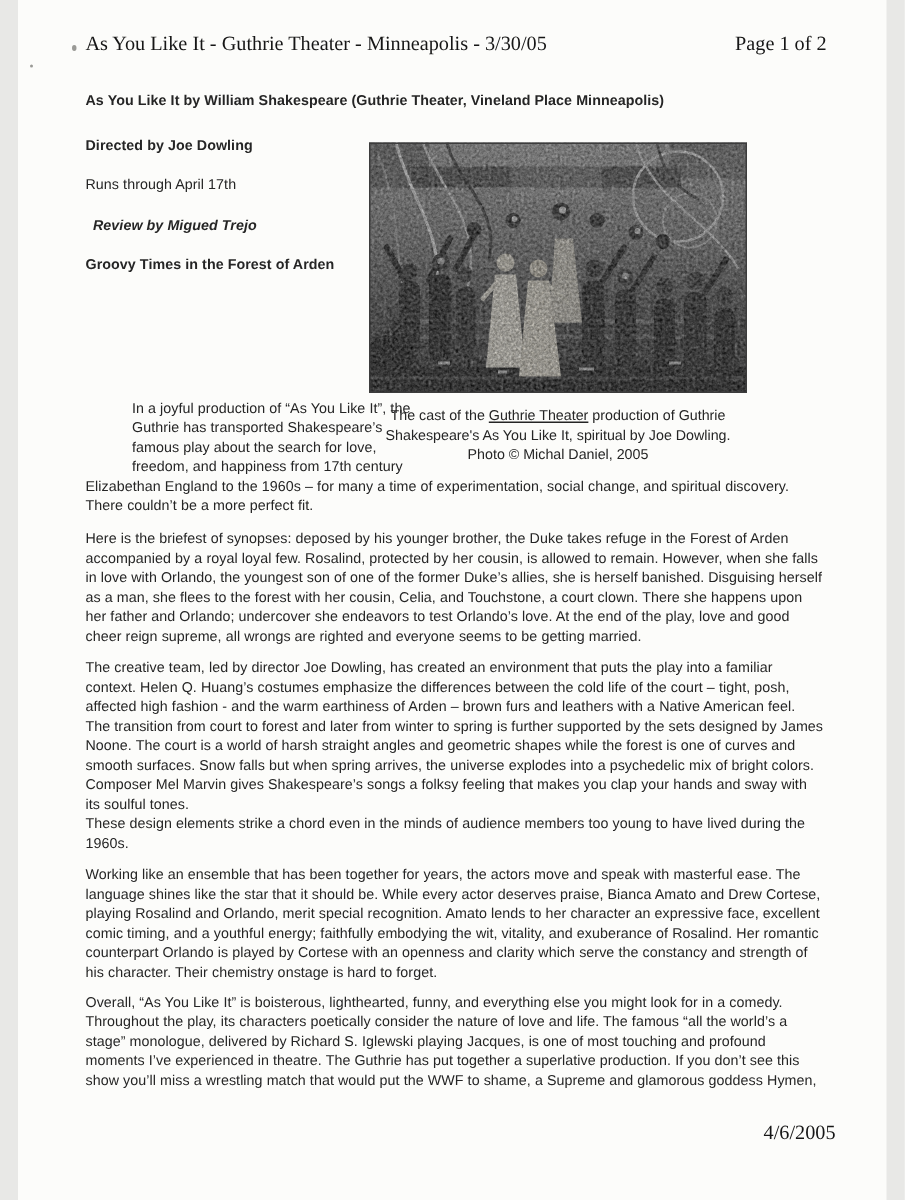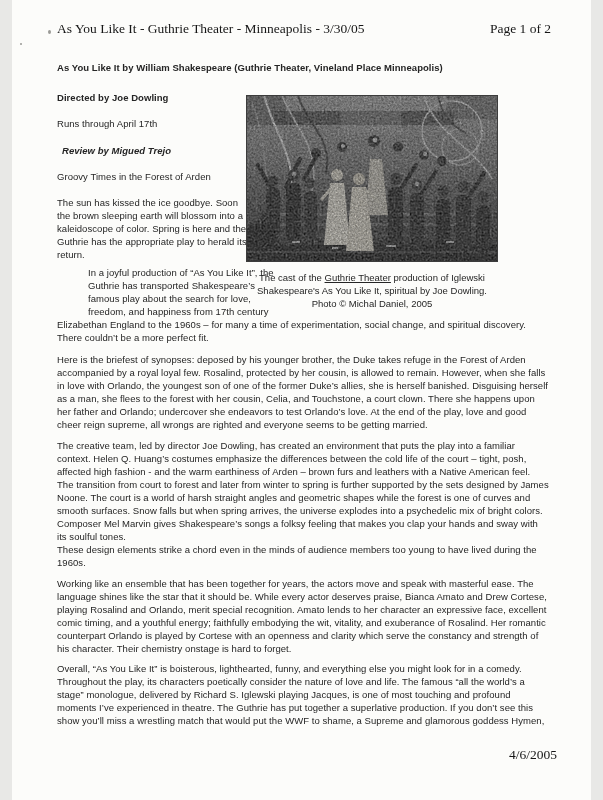--- a/index.html
+++ b/index.html
@@ -43,27 +43,22 @@
   <div class="speck abs" style="left:36px;top:30px;width:3px;height:4px;"></div>
   <div class="speck abs" style="left:8px;top:43px;width:2px;height:2px;"></div>
 
   <div class="abs serif" style="left:45px;top:21px;">As You Like It - Guthrie Theater - Minneapolis - 3/30/05</div>
   <div class="abs serif" style="left:478px;top:21px;">Page 1 of 2</div>
 
   <div class="abs lines bold" style="left:45px;top:61px;">As You Like It by William Shakespeare (Guthrie Theater, Vineland Place Minneapolis)</div>
   <div class="abs lines bold" style="left:45px;top:91px;">Directed by Joe Dowling</div>
   <div class="abs lines" style="left:45px;top:117px;">Runs through April 17th</div>
   <div class="abs lines bold-italic" style="left:50px;top:144px;">Review by Migued Trejo</div>
-  <div class="abs lines" style="left:45px;top:170px;">Groovy Times in the Forest of Arden</div>
-
-  <div class="abs lines" style="left:45px;top:196px;">The sun has kissed the ice goodbye. Soon
-the brown sleeping earth will blossom into a
-kaleidoscope of color. Spring is here and the
-Guthrie has the appropriate play to herald its
-return.</div>
+  <div class="abs lines" style="left:45px;top:170px;font-weight:bold;">Groovy Times in the Forest of Arden</div>
+
   <div class="abs lines" style="left:45px;top:266px;margin-left:31px;">In a joyful production of “As You Like It”, the
 Guthrie has transported Shakespeare’s
 famous play about the search for love,
 freedom, and happiness from 17th century</div>
 
   <div class="photo-frame">
     <svg width="252" height="167" viewBox="0 0 252 167" xmlns="http://www.w3.org/2000/svg">
       <defs>
         <linearGradient id="bgGrad" x1="0" y1="0" x2="0" y2="1">
           <stop offset="0" stop-color="#8d8d8d"></stop>
@@ -164,21 +159,21 @@
         <rect x="86" y="152" width="6" height="2"></rect>
       </g>
 
       <rect x="0" y="0" width="252" height="167" filter="url(#grainDark)" opacity="0.5"></rect>
       <rect x="0" y="0" width="252" height="167" filter="url(#grainLight)" opacity="0.4"></rect>
       <rect x="0.5" y="0.5" width="251" height="166" fill="none" stroke="#3c3c3c" stroke-width="1"></rect>
     </svg>
   </div>
 
   <div class="abs caption" style="left:226px;top:271px;width:268px;">
-    <div><span>The cast of the </span><span class="u">Guthrie Theater</span><span> production of Iglewski</span></div>
+    <div><span>The cast of the </span><span class="u">Guthrie Theater</span><span> production of Guthrie</span></div>
     <div>Shakespeare's As You Like It, spiritual by Joe Dowling.</div>
     <div>Photo © Michal Daniel, 2005</div>
   </div>
 
   <div class="abs lines" style="left:45px;top:318px;">Elizabethan England to the 1960s – for many a time of experimentation, social change, and spiritual discovery.
 There couldn’t be a more perfect fit.</div>
   <div class="abs lines" style="left:45px;top:353px;">Here is the briefest of synopses: deposed by his younger brother, the Duke takes refuge in the Forest of Arden
 accompanied by a royal loyal few. Rosalind, protected by her cousin, is allowed to remain. However, when she falls
 in love with Orlando, the youngest son of one of the former Duke’s allies, she is herself banished. Disguising herself
 as a man, she flees to the forest with her cousin, Celia, and Touchstone, a court clown. There she happens upon

